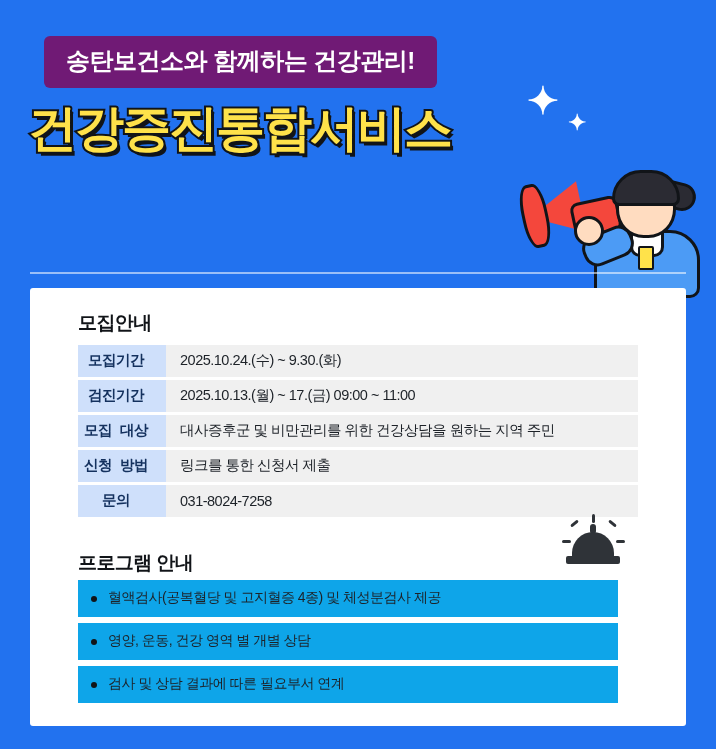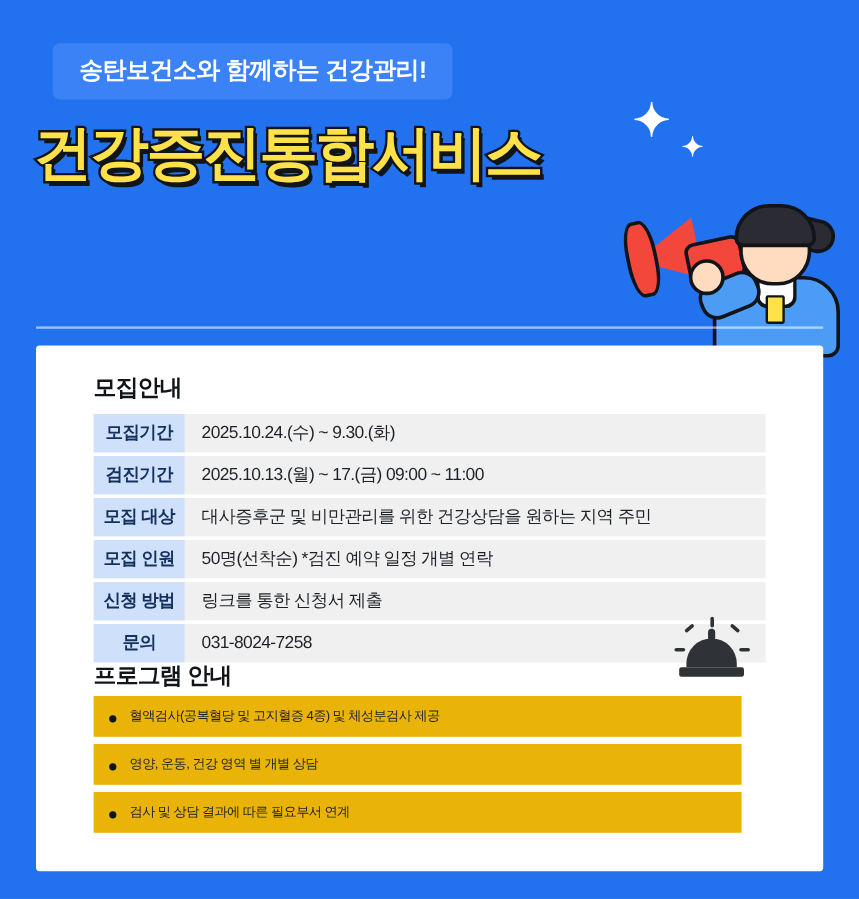--- a/index.html
+++ b/index.html
@@ -27,23 +27,23 @@
   .header {
     position: relative;
     height: 280px;
     padding: 0 0 0 0;
   }
 
   .badge {
     position: absolute;
     left: 44px;
     top: 36px;
-    background: #3b82f6;
+    background: #701a75;
     color: #ffffff;
-    font-size: 20px;
+    font-size: 24px;
     font-weight: bold;
     letter-spacing: -0.5px;
     padding: 9px 22px 11px 22px;
     border-radius: 6px;
     white-space: nowrap;
   }
 
   .title-block {
     position: absolute;
     left: 28px;
@@ -243,22 +243,23 @@
     letter-spacing: -0.5px;
     color: #1d2228;
     vertical-align: middle;
   }
   .info-table td.label {
     width: 76px;
     background: #cfe0fb;
     color: #14315e;
     font-weight: bold;
     text-align: center;
-    padding: 6px 0 7px 0;
+    padding: 6px 12px 7px 0;
     white-space: nowrap;
+    font-family: Liberation Mono, monospace;
   }
   .info-table td.value {
     background: #f0f0f0;
     padding: 6px 0 7px 14px;
   }
 
   .program-title {
     position: absolute;
     left: 48px;
     top: 262px;
@@ -268,22 +269,22 @@
     position: absolute;
     left: 48px;
     top: 292px;
     width: 540px;
     margin: 0;
     padding: 0;
     list-style: none;
   }
   .program-list li {
     position: relative;
-    background: #eab308;
-    font-size: 11px;
+    background: #0ea5e9;
+    font-size: 14px;
     letter-spacing: -0.5px;
     color: #1d2228;
     padding: 9px 10px 10px 30px;
     margin-bottom: 6px;
   }
   .program-list li::before {
     content: "";
     position: absolute;
     left: 13px;
     top: 16px;
@@ -383,24 +384,20 @@
         </tr>
         <tr>
           <td class="label">검진기간</td>
           <td class="value">2025.10.13.(월) ~ 17.(금)  09:00 ~ 11:00</td>
         </tr>
         <tr>
           <td class="label">모집 대상</td>
           <td class="value">대사증후군 및 비만관리를 위한 건강상담을 원하는 지역 주민</td>
         </tr>
         <tr>
-          <td class="label">모집 인원</td>
-          <td class="value">50명(선착순) *검진 예약 일정 개별 연락</td>
-        </tr>
-        <tr>
           <td class="label">신청 방법</td>
           <td class="value">링크를 통한 신청서 제출</td>
         </tr>
         <tr>
           <td class="label">문의</td>
           <td class="value">031-8024-7258</td>
         </tr>
       </tbody>
     </table>
 

